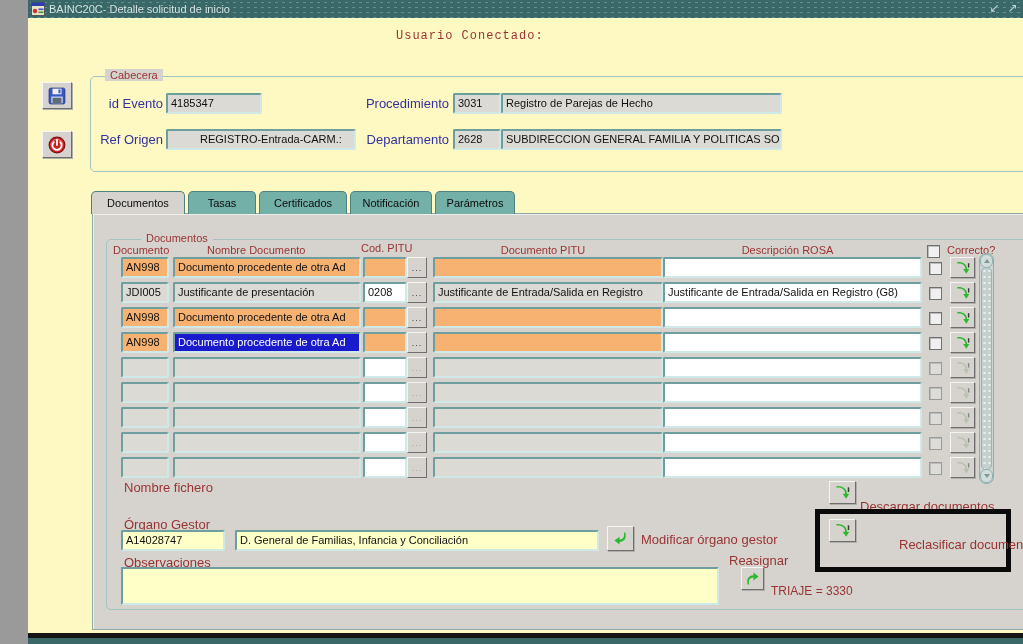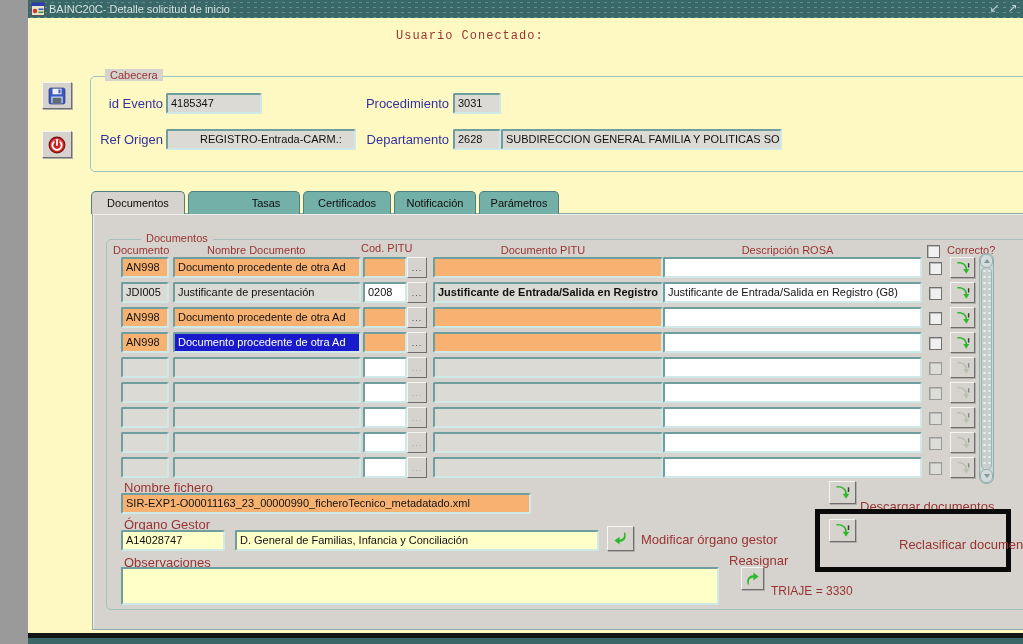--- a/index.html
+++ b/index.html
@@ -35,30 +35,30 @@
   .fld{position:absolute;height:17px;line-height:17px;font-size:11px;color:#111;
     border:2px solid;border-color:#6f9e9e #cfe8e8 #cfe8e8 #6f9e9e;border-radius:2px;
     padding:0 3px;white-space:nowrap;overflow:hidden;background:#fff;}
   .gray{background:#dcdad5;} .orange{background:#f7b271;} .yellow{background:#ffffc8;} .white{background:#ffffff;}
   .sel{background:#1a1acd !important;color:#fff;}
   
   .tabs{position:absolute;left:63px;top:191px;height:23px;display:flex;gap:3px;z-index:3;}
   .tab{border:1px solid #4f7f7f;border-bottom:none;border-radius:5px 5px 0 0;background:#72b0a8;
     font-size:11px;color:#0c0c0c;display:flex;align-items:center;justify-content:center;cursor:pointer;}
   .tab.active{background:#d6d3ce;}
-  .tw1{width:92px;}.tw2{width:66px;padding-left:44px;}.tw3{width:86px;}.tw4{width:80px;}.tw5{width:78px;}
+  .tw1{width:92px;}.tw2{width:66px;}.tw3{width:86px;}.tw4{width:80px;}.tw5{width:78px;}
   .tabpanel{position:absolute;left:64px;top:213px;width:944px;height:415px;background:#d6d3ce;
     border:1px solid #8fa9a9;box-shadow:inset 1px 1px 0 #eeeeec;z-index:1;}
   
   .colhdr{position:absolute;font-size:11px;color:#993333;white-space:nowrap;}
   .trow{position:absolute;left:0;width:100%;height:21px;}
   .c-doc{left:14px;width:38px;}
   .c-nom{left:66px;width:178px;}
   .c-cod{left:256px;width:34px;}
-  .c-dpitu{left:326px;width:220px;font-weight:bold;}
+  .c-dpitu{left:326px;width:220px;}
   .c-rosa{left:556px;width:249px;}
   .dots{position:absolute;left:300px;top:0;width:20px;height:21px;background:#d6d3ce;
     border:1px solid;border-color:#f4f4f2 #6e6e6e #6e6e6e #f4f4f2;font-size:9px;color:#444;
     letter-spacing:1px;line-height:8px;padding:0;cursor:pointer;}
   .dots.muted{color:#a8a8a4;}
   .cbx{position:absolute;left:822px;top:5px;width:11px;height:11px;background:#f0f0f0;
     border:1px solid #707070;box-shadow:inset 1px 1px 0 #bcbcbc;cursor:pointer;}
   .cbx.dis{background:#dcdcd8;border-color:#9a9a96;}
   .gbtn{position:absolute;left:843px;top:0;width:25px;height:21px;background:#d6d3ce;
     border:1px solid;border-color:#f4f4f2 #6e6e6e #6e6e6e #f4f4f2;box-shadow:1px 1px 0 #b0aeaa;
@@ -153,20 +153,21 @@
   </button>
 
   <div class="groupbox" style="left:62px;top:76px;width:945px;height:94px;">
     <span class="legend">Cabecera</span>
     <div class="lbl navy" style="left:0;top:19px;width:72px;text-align:right;">id Evento</div>
     <div class="fld gray" style="left:75px;top:16px;width:86px;">4185347</div>
     <div class="lbl navy" style="left:0;top:55px;width:72px;text-align:right;">Ref Origen</div>
     <div class="fld gray" style="left:75px;top:52px;width:151px;padding-left:32px;">REGISTRO-Entrada-CARM.:</div>
     <div class="lbl navy" style="left:270px;top:19px;width:88px;text-align:right;">Procedimiento</div>
     <div class="fld gray" style="left:362px;top:16px;width:38px;">3031</div>
+    <div class="fld gray" style="left:410px;top:16px;width:271px;">Registro de Parejas de Hecho</div>
     <div class="lbl navy" style="left:270px;top:55px;width:88px;text-align:right;">Departamento</div>
     <div class="fld gray" style="left:362px;top:52px;width:38px;">2628</div>
     <div class="fld gray" style="left:410px;top:52px;width:271px;">SUBDIRECCION GENERAL FAMILIA Y POLITICAS SOC</div>
   </div>
 
   <div class="tabs">
     <div class="tab tw1 active">Documentos</div>
     <div class="tab tw2">Tasas</div>
     <div class="tab tw3">Certificados</div>
     <div class="tab tw4">Notificación</div>
@@ -320,21 +321,20 @@
       <div class="sb-btn sb-up">
           <span class="tri-up"></span>
         </div>
       <div class="sb-thumb"></div>
       <div class="sb-btn sb-down">
           <span class="tri-down"></span>
         </div>
     </div>
 
     <div class="lbl red" style="left:17px;top:240px;">Nombre fichero</div>
-    <div class="fld orange" style="left:14px;top:253px;width:400px;">SIR-EXP1-O00011163_23_00000990_ficheroTecnico_metadatado.xml</div>
 
     <button class="actbtn" style="left:722px;top:241px;">
       <svg>
           <use href="#sym-arrow-dr"></use>
         </svg>
     </button>
     <div class="lbl red" style="left:753px;top:259px;">Descargar documentos</div>
     <div class="highlight-rect"></div>
     <button class="actbtn" style="left:722px;top:279px;">
       <svg>

